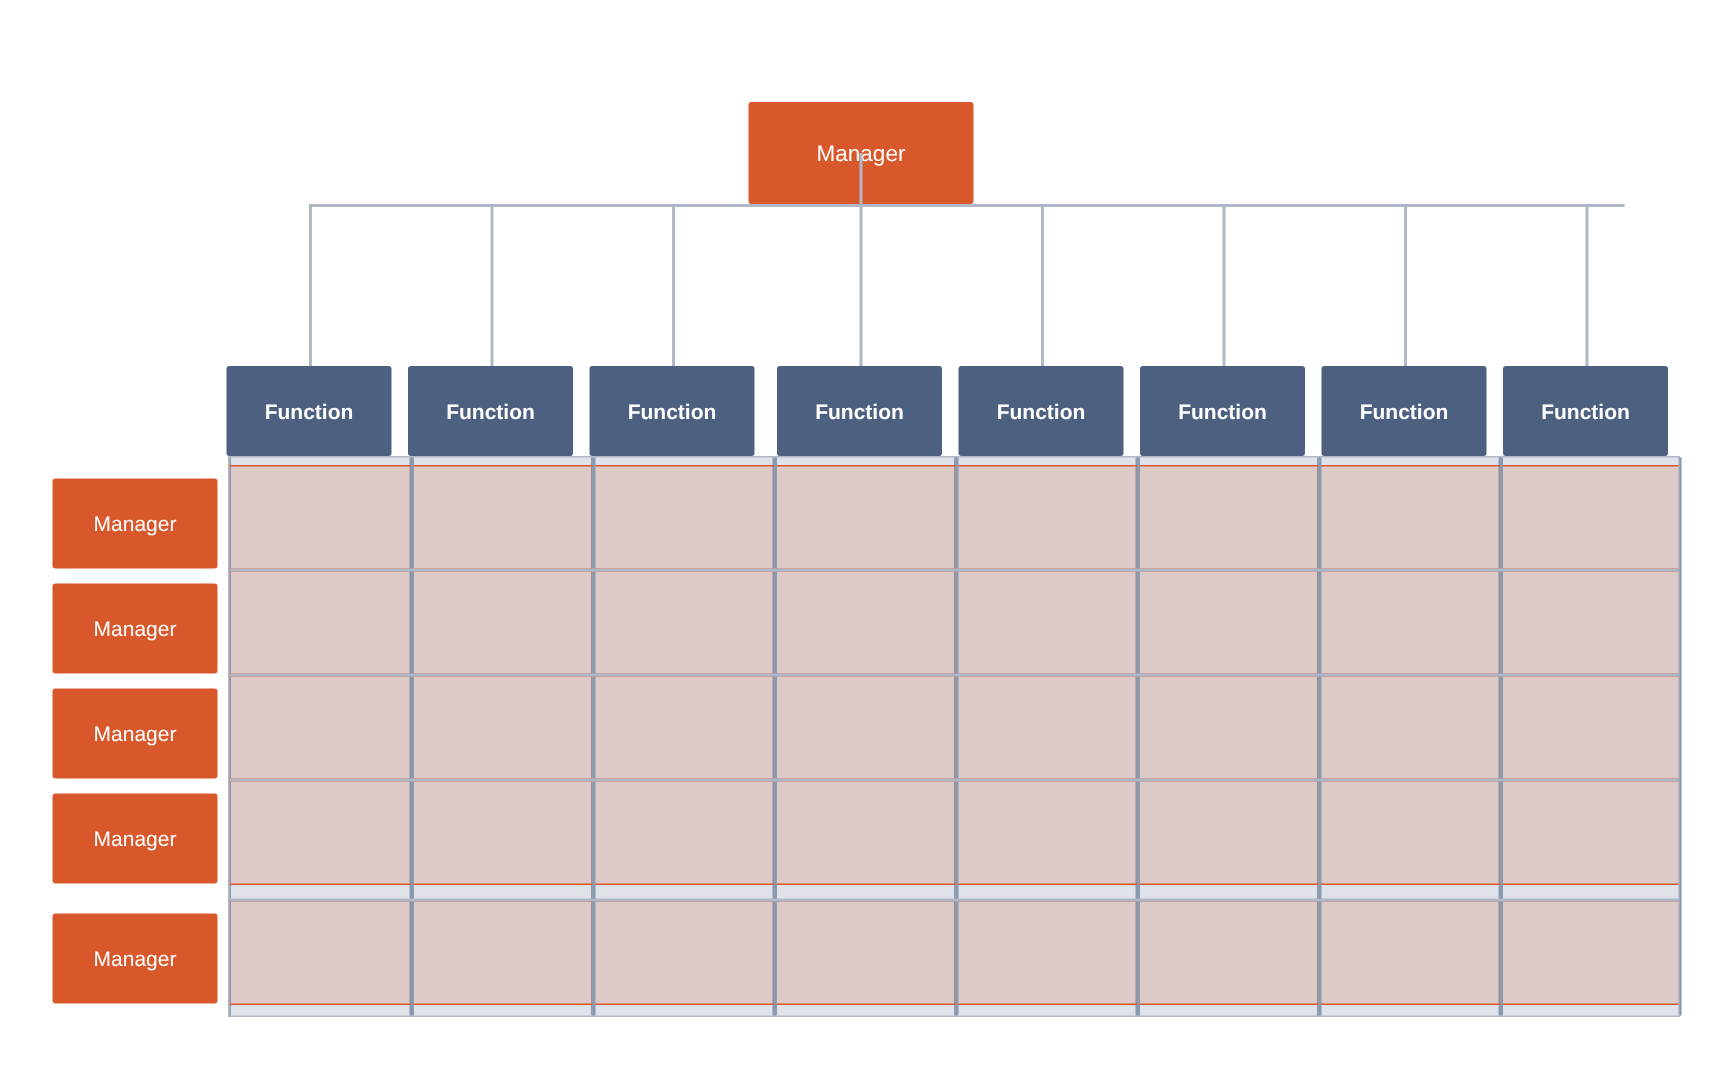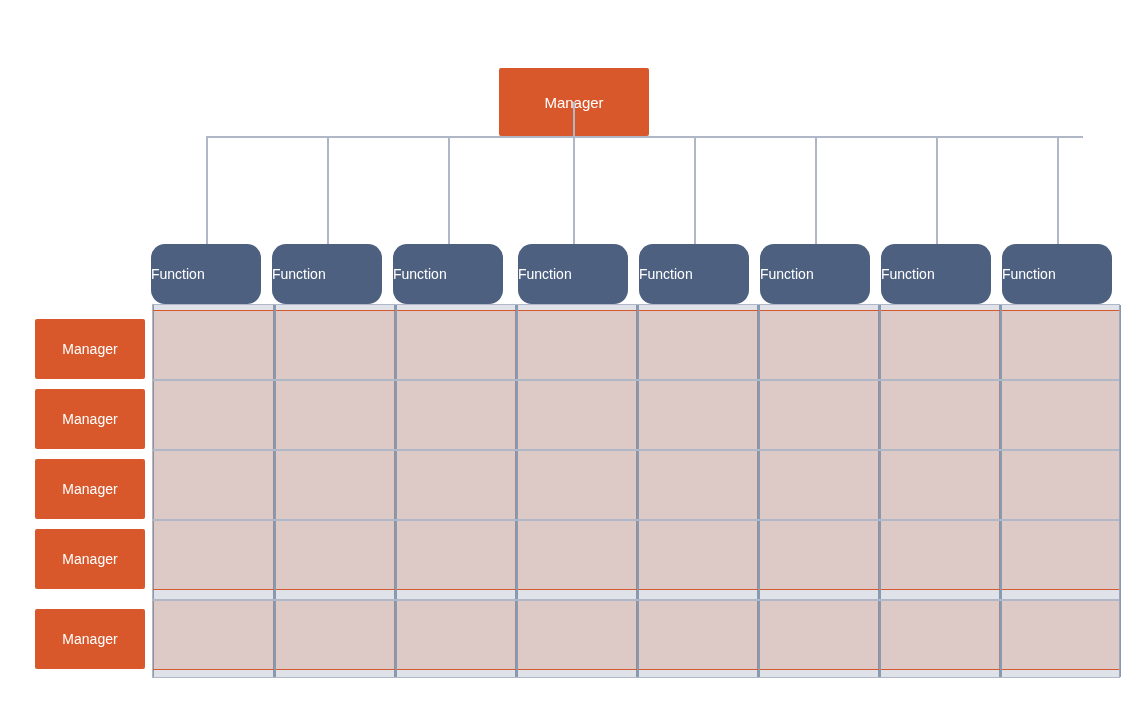--- a/index.html
+++ b/index.html
@@ -68,23 +68,24 @@
     
     .function-box {
       position: absolute;
       top: 244px;
       width: 110px;
       height: 60px;
       background: #4e6080;
       color: #fff;
       display: flex;
       align-items: center;
+      justify-content: center;
       font-size: 14px;
-      font-weight: 400;
-      border-radius: 14px;
+      font-weight: 700;
+      border-radius: 2px;
     }
 
     
     .grid-area {
       position: absolute;
       top: 304px;
       left: 152px;
       width: 968px;
       height: 374px;
       border: 1.5px solid #b0b8c8;

